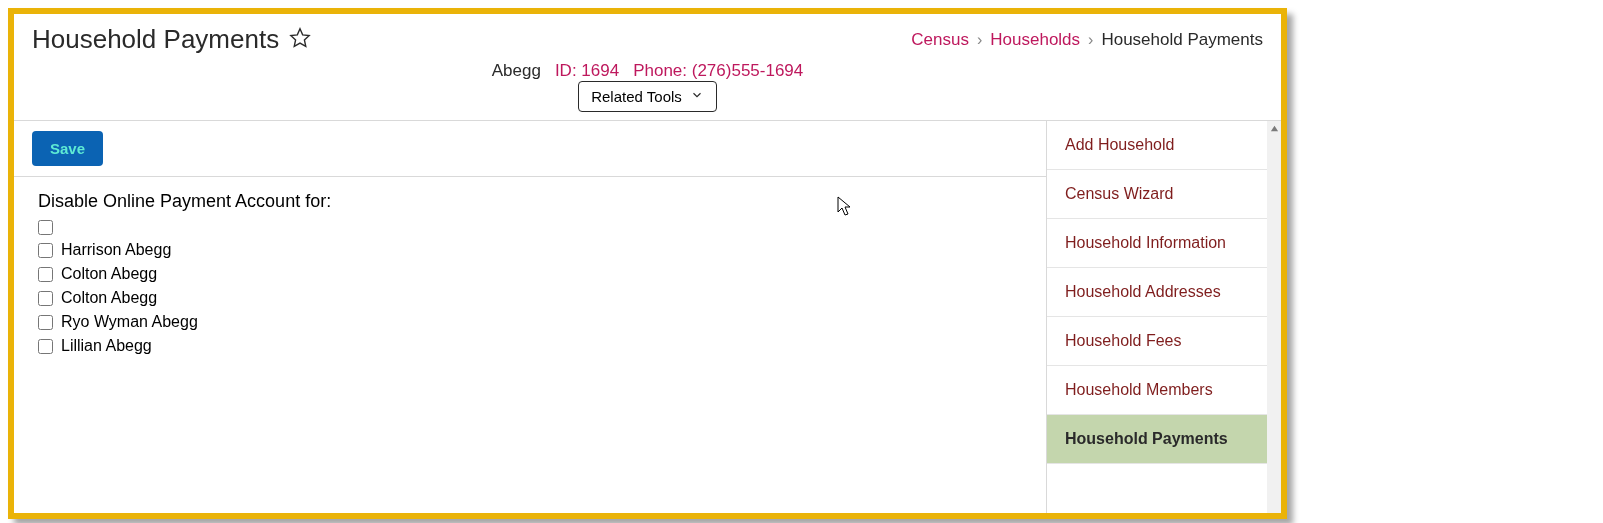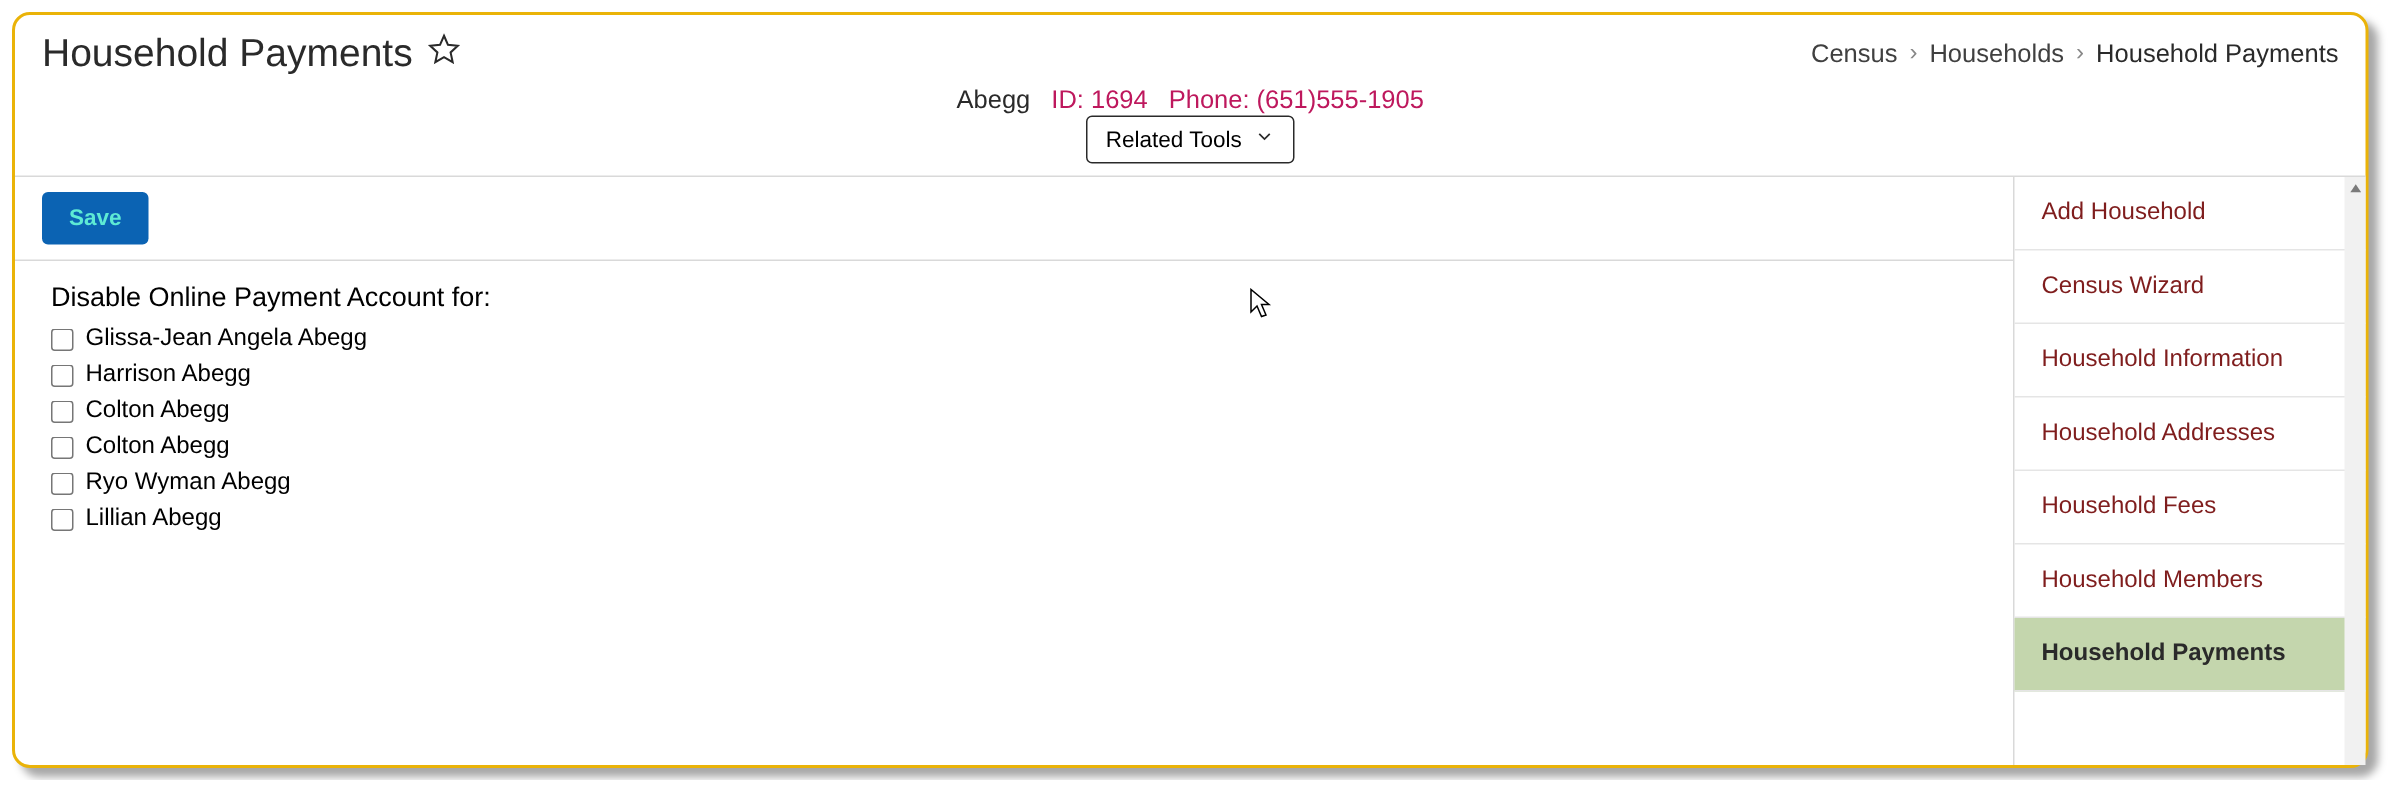--- a/index.html
+++ b/index.html
@@ -3,23 +3,23 @@
   <meta charset="utf-8">
   <style>
     * { box-sizing: border-box; margin: 0; padding: 0; }
     body {
       font-family: Arial, Helvetica, sans-serif;
       background: #fff;
       color: #000;
       padding: 8px;
     }
     .frame {
-      width: 1571px;
-      border: 2px solid #eab308;
-      border-radius: 12px;
+      width: 1279px;
+      border: 6px solid #eab308;
+      border-radius: 0;
       box-shadow: 6px 6px 6px rgba(0,0,0,0.35);
       position: relative;
       background: #fff;
     }
     
     .header {
       padding: 10px 18px 8px 18px;
       border-bottom: 1px solid #d9d9d9;
       position: relative;
     }
@@ -45,21 +45,21 @@
       fill: none;
       stroke-width: 1.5;
     }
     .breadcrumb {
       font-size: 17px;
       display: flex;
       align-items: center;
       gap: 8px;
     }
     .breadcrumb a {
-      color: #404040;
+      color: #be185d;
       text-decoration: none;
       cursor: pointer;
     }
     .breadcrumb .sep {
       color: #888;
       font-size: 16px;
     }
     .breadcrumb .current {
       color: #2a2a2a;
     }
@@ -221,21 +221,21 @@
         <span class="sep">›</span>
         <a>Households</a>
         <span class="sep">›</span>
         <span class="current">Household Payments</span>
       </nav>
     </div>
     <div class="header-row2">
       <div class="subinfo">
         <span class="name">Abegg</span>
         <span class="meta">ID: 1694</span>
-        <span class="meta">Phone: (651)555-1905</span>
+        <span class="meta">Phone: (276)555-1694</span>
       </div>
       <div class="related-tools">
         <span>Related Tools</span>
         <span class="chevron-down">
           <svg viewBox="0 0 24 24">
               <polyline points="6 9 12 15 18 9"></polyline>
             </svg>
         </span>
       </div>
     </div>
@@ -244,21 +244,20 @@
   <div class="body">
     <div class="main">
       <div class="toolbar">
         <button class="save-btn">Save</button>
       </div>
       <div class="content">
         <div class="section-heading">Disable Online Payment Account for:</div>
 
         <div class="cb-row">
           <input type="checkbox" style="">
-          <label>Glissa-Jean Angela Abegg</label>
         </div>
         <div class="cb-row">
           <input type="checkbox" style="">
           <label>Harrison Abegg</label>
         </div>
         <div class="cb-row">
           <input type="checkbox" style="">
           <label>Colton Abegg</label>
         </div>
         <div class="cb-row">

